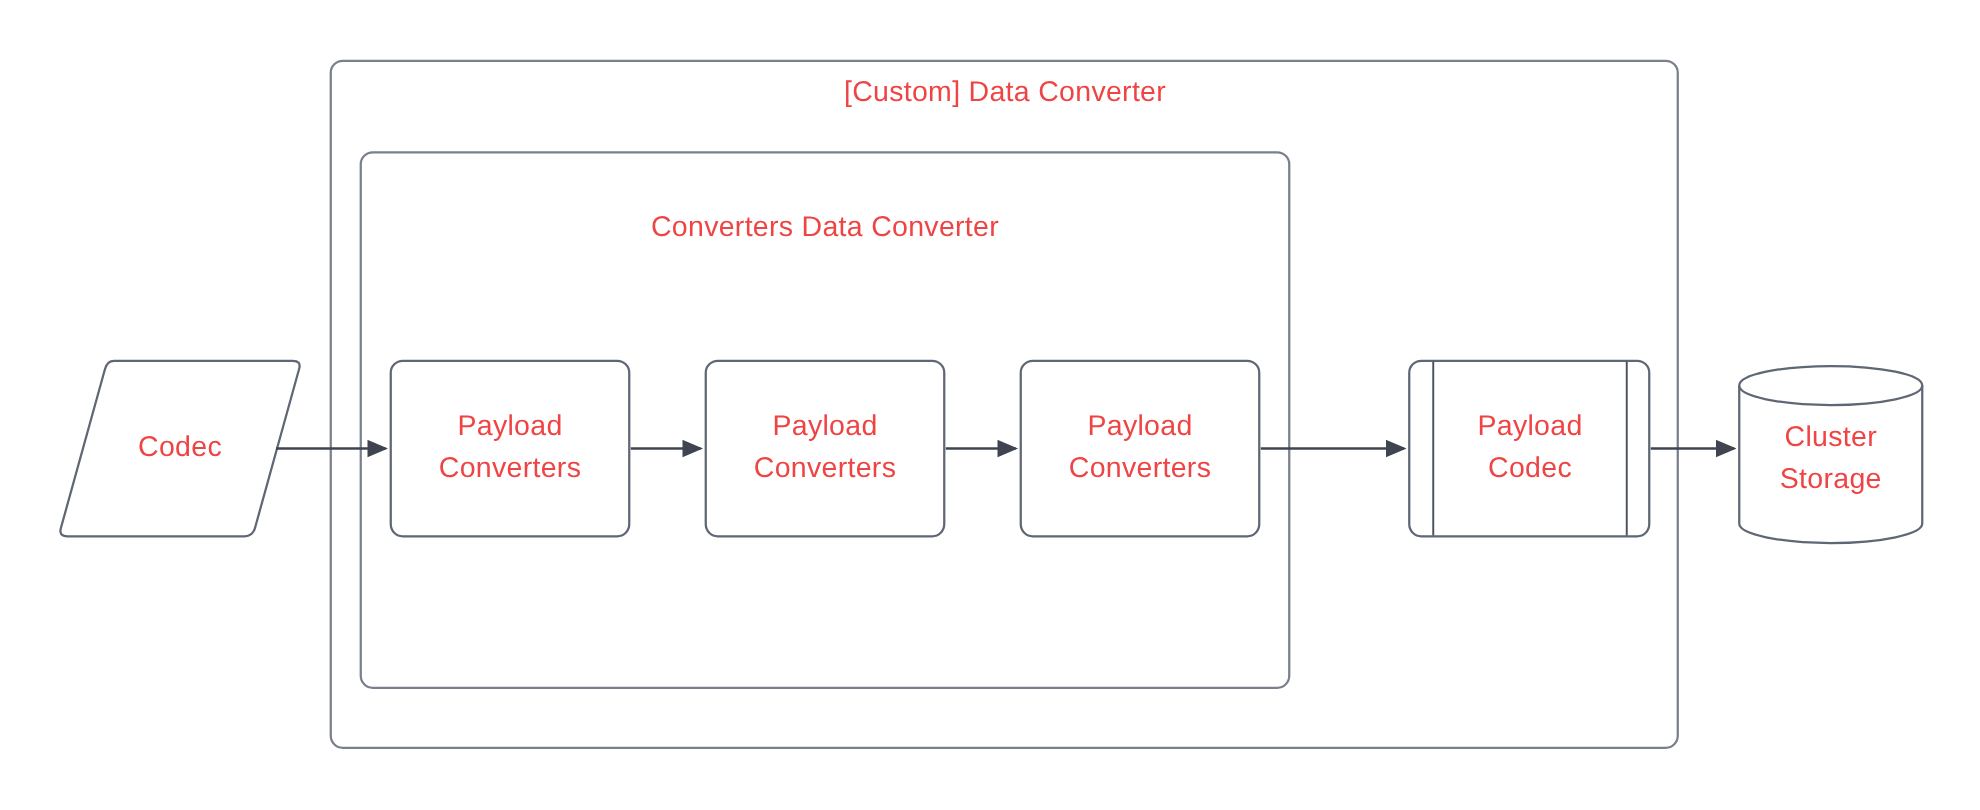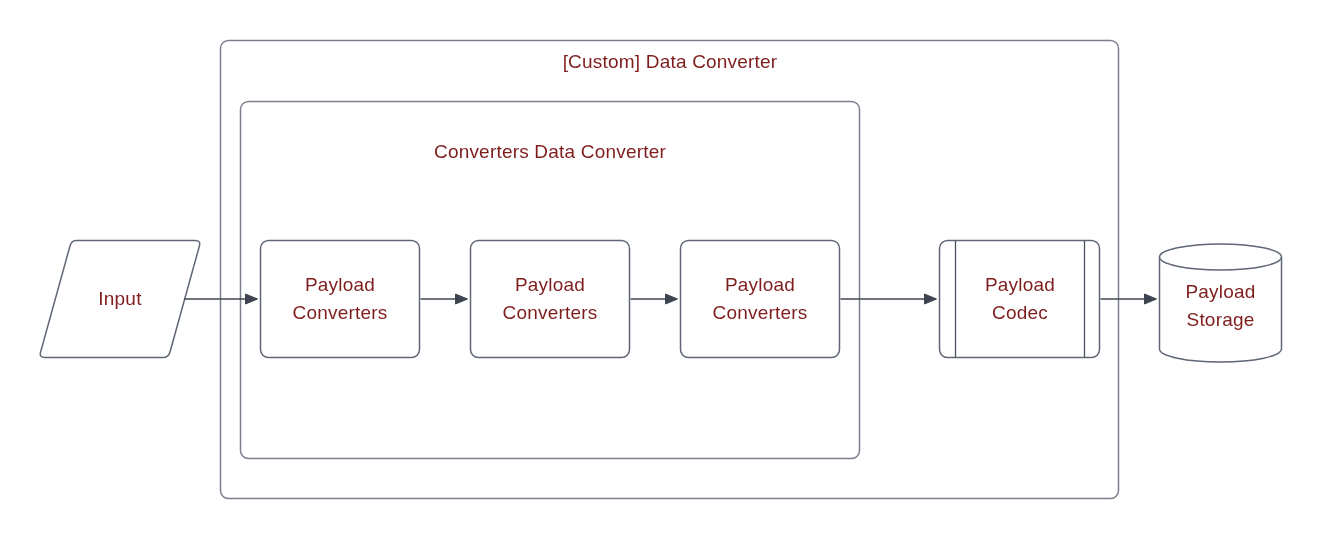--- a/index.html
+++ b/index.html
@@ -19,21 +19,21 @@
     position: absolute;
     left: 0;
     top: 0;
   }
   .lbl {
     position: absolute;
     display: flex;
     align-items: center;
     justify-content: center;
     text-align: center;
-    color: #7f1d1d;
+    color: #ef4444;
     font-size: 19px;
     line-height: 28px;
     letter-spacing: 0.2px;
     white-space: normal;
   }
   .shape {
     fill: #ffffff;
     stroke: #5f6775;
     stroke-width: 1.5;
   }
@@ -89,25 +89,25 @@
     <line class="connector" x1="420.5" y1="299" x2="467" y2="299" marker-end="url(#arrowhead)"></line>
     <line class="connector" x1="630.5" y1="299" x2="677" y2="299" marker-end="url(#arrowhead)"></line>
     <line class="connector" x1="840.5" y1="299" x2="936" y2="299" marker-end="url(#arrowhead)"></line>
     <line class="connector" x1="1100.5" y1="299" x2="1156" y2="299" marker-end="url(#arrowhead)"></line>
   </svg>
 
   <div class="lbl" style="left:420px; top:48px; width:500px; height:28px;">[Custom] Data Converter</div>
 
   <div class="lbl" style="left:300px; top:138px; width:500px; height:28px;">Converters Data Converter</div>
 
-  <div class="lbl" style="left:55px; top:285px; width:130px; height:28px;">Input</div>
+  <div class="lbl" style="left:55px; top:285px; width:130px; height:28px;">Codec</div>
 
   <div class="lbl" style="left:280px; top:271px; width:120px; height:56px;">Payload Converters</div>
 
   <div class="lbl" style="left:490px; top:271px; width:120px; height:56px;">Payload Converters</div>
 
   <div class="lbl" style="left:700px; top:271px; width:120px; height:56px;">Payload Converters</div>
 
   <div class="lbl" style="left:969px; top:271px; width:102px; height:56px;">Payload Codec</div>
 
-  <div class="lbl" style="left:1175px; top:278px; width:91px; height:56px;">Payload Storage</div>
+  <div class="lbl" style="left:1175px; top:278px; width:91px; height:56px;">Cluster Storage</div>
 
 </div>
 
 </body></html>

